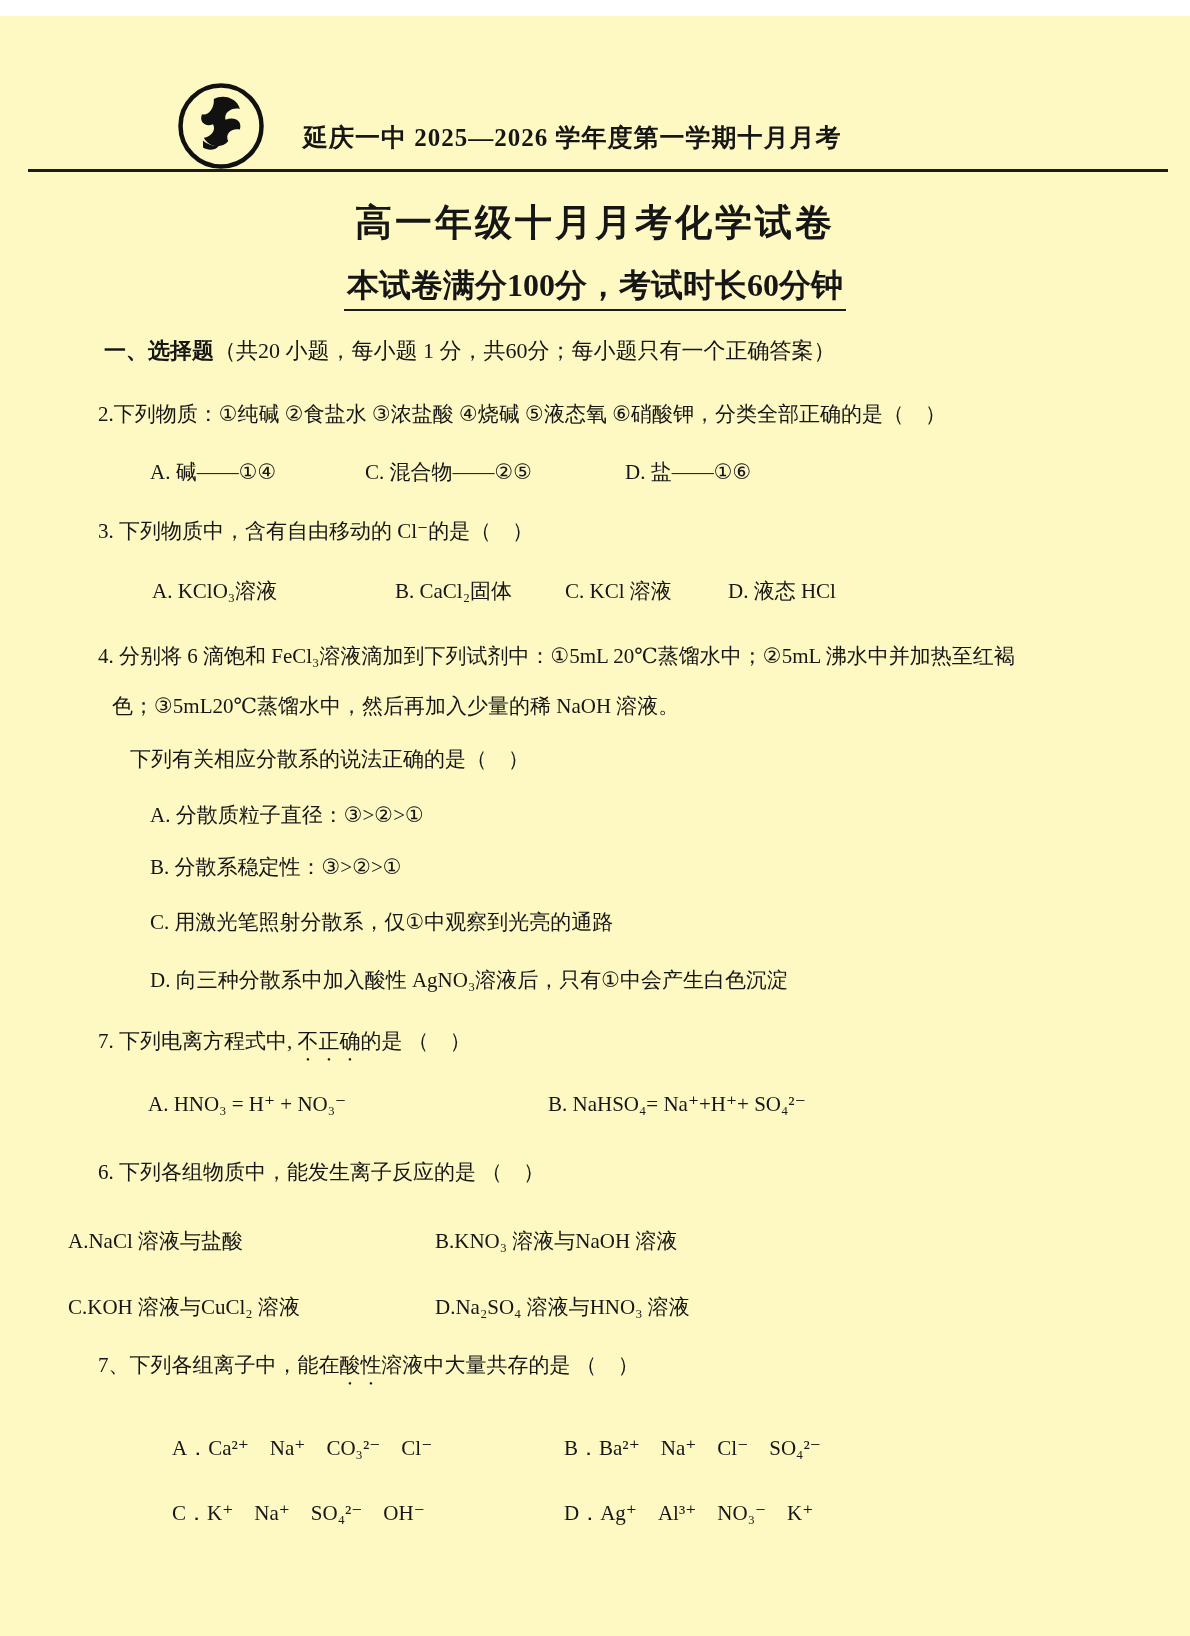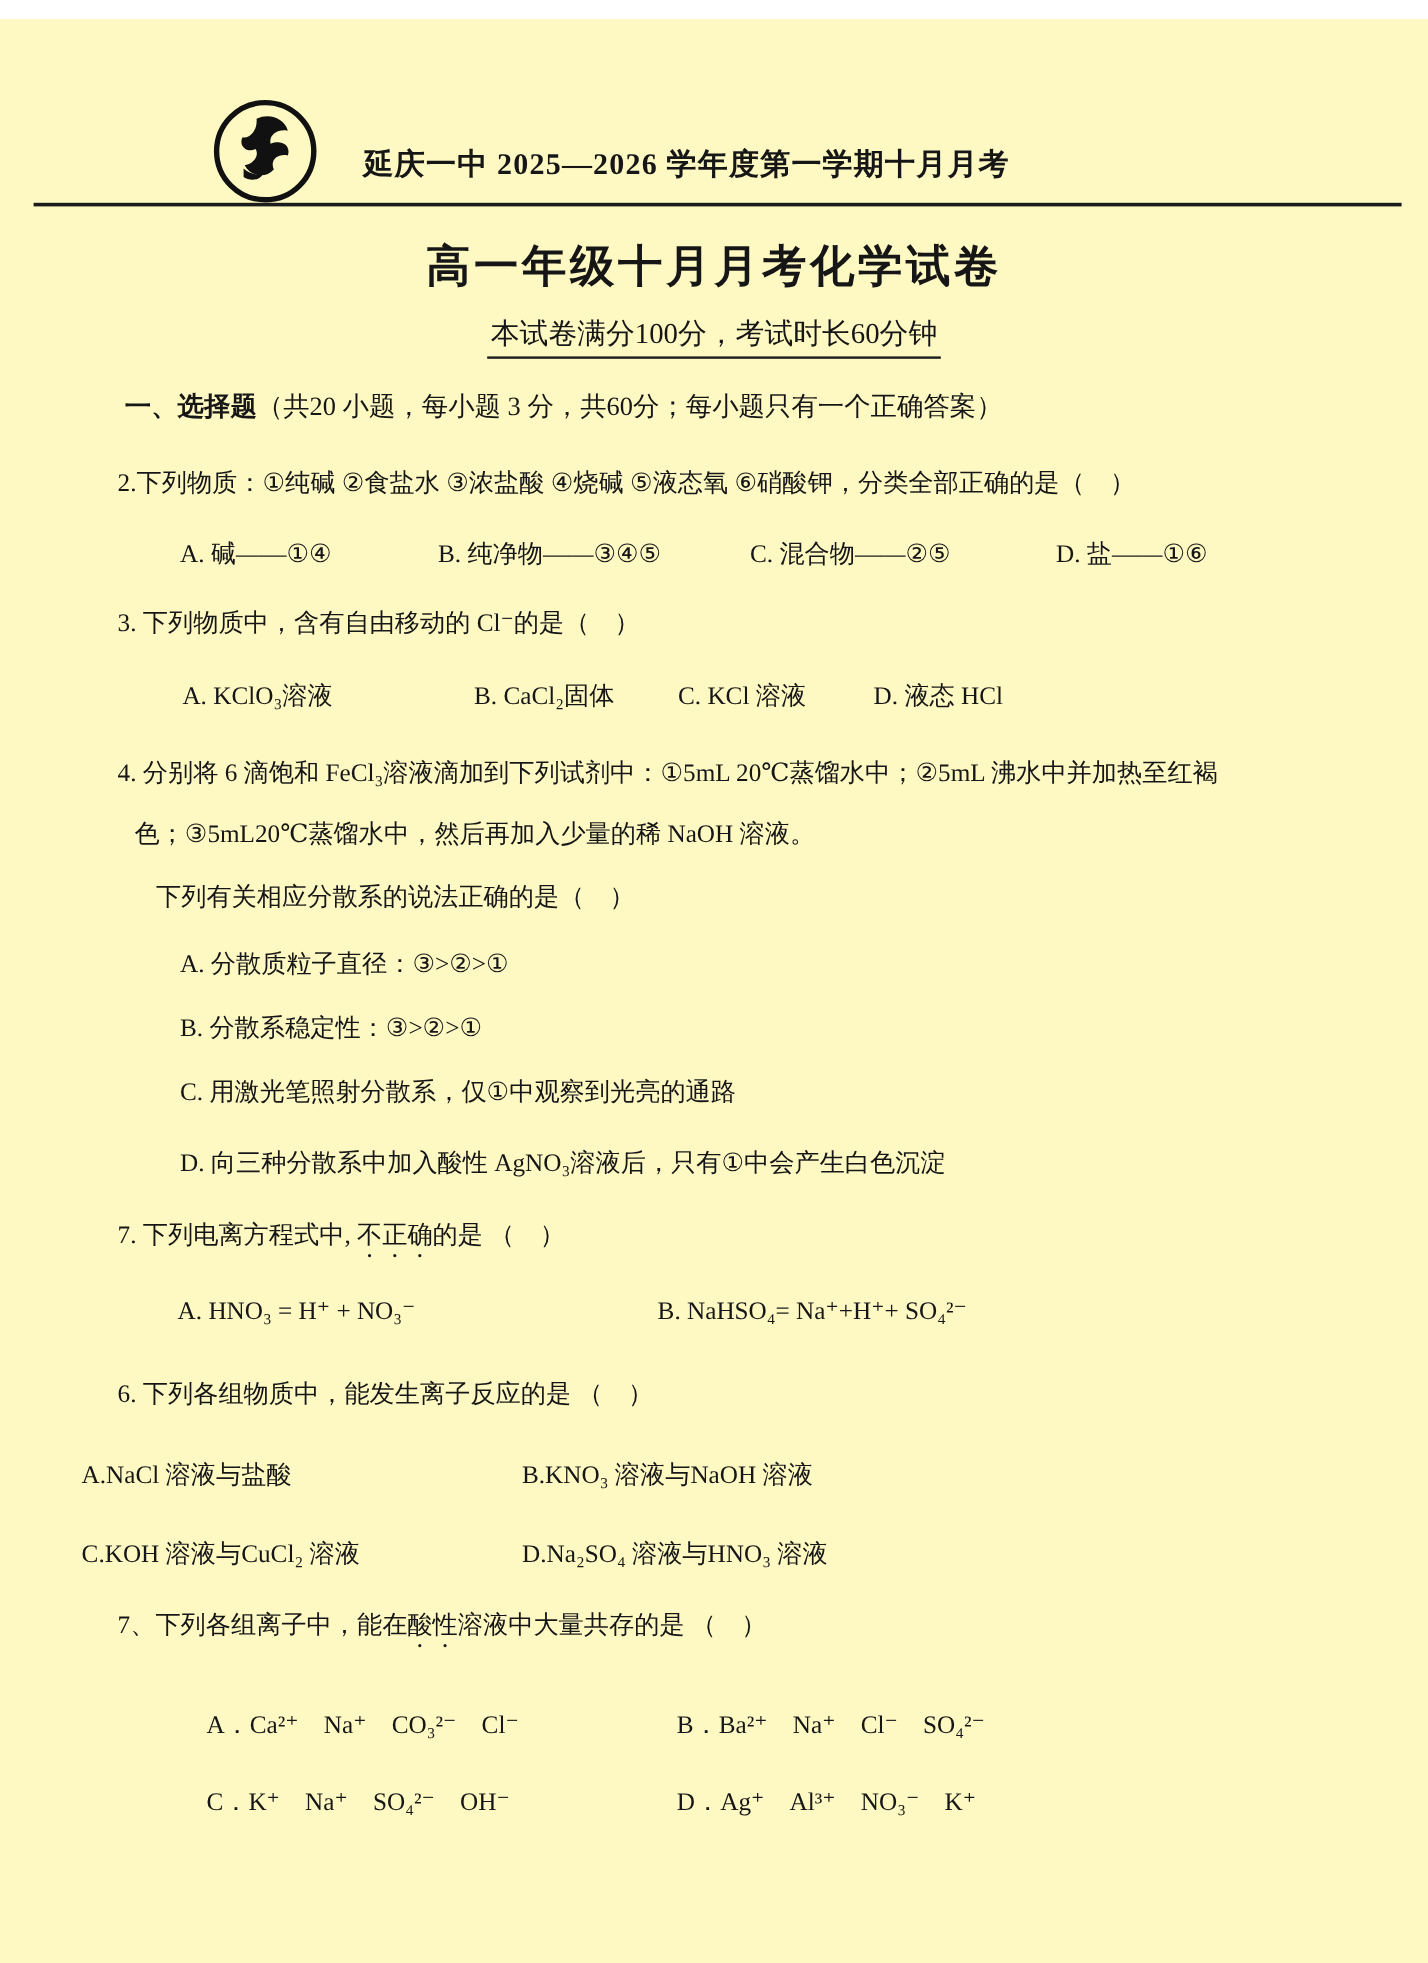--- a/index.html
+++ b/index.html
@@ -12,21 +12,21 @@
   }
   
   .header { position:relative; height:158px; }
   .logo { position:absolute; left:176px; top:64px; width:90px; height:92px; }
   .logo svg { width:100%; height:100%; }
   .school-line { position:absolute; left:303px; top:104px; font-size:25px; font-weight:600; letter-spacing:1px; white-space:nowrap; }
   .rule { position:absolute; left:28px; right:22px; bottom:2px; height:3px; background:#1c1c1c; }
   
   .title { text-align:center; margin-top:22px; font-size:37px; font-weight:700; letter-spacing:3px; }
   .subtitle-wrap { text-align:center; margin-top:12px; }
-  .subtitle { display:inline-block; font-size:24px; font-weight:400; border-bottom:2px solid #1c1c1c; padding:0 3px 1px; }
+  .subtitle { display:inline-block; font-size:32px; font-weight:700; border-bottom:2px solid #1c1c1c; padding:0 3px 1px; }
   .section { margin-top:24px; padding-left:104px; font-size:22px; white-space:nowrap; }
   .sec-label { font-weight:700; }
   
   .stem  { padding-left:98px;  white-space:nowrap; }
   .ind2  { padding-left:112px; }
   .ind3  { padding-left:130px; }
   .optline { padding-left:150px; white-space:nowrap; }
   .opts  { display:grid; white-space:nowrap; }
   .q1-opts { grid-template-columns:212px 188px 218px 1fr; padding-left:150px; }
   .q2-opts { grid-template-columns:215px 260px 255px 1fr; padding-left:150px; }
@@ -61,29 +61,28 @@
     <div class="rule"></div>
   </div>
 
   <div class="title">高一年级十月月考化学试卷</div>
 
   <div class="subtitle-wrap">
     <span class="subtitle">本试卷满分100分，考试时长60分钟</span>
   </div>
 
   <div class="section">
-    <span class="sec-label">一、选择题</span><span>（共20 小题，每小题 3  分，共60分；每小题只有一个正确答案）</span>
+    <span class="sec-label">一、选择题</span><span>（共20 小题，每小题 1  分，共60分；每小题只有一个正确答案）</span>
   </div>
 
 
   <div>
     <div class="stem mt32">2.下列物质：①纯碱  ②食盐水  ③浓盐酸  ④烧碱  ⑤液态氧  ⑥硝酸钾，分类全部正确的是（　）</div>
     <div class="opts q2-opts mt28">
       <span>A. 碱——①④</span>
-      <span>B. 纯净物——③④⑤</span>
       <span>C. 混合物——②⑤</span>
       <span>D. 盐——①⑥</span>
     </div>
   </div>
 
   <div>
     <div class="stem mt28">3. 下列物质中，含有自由移动的 Cl⁻的是（　）</div>
     <div class="opts q3-opts mt30">
       <span>A. KClO₃溶液</span>
       <span>B. CaCl₂固体</span>

